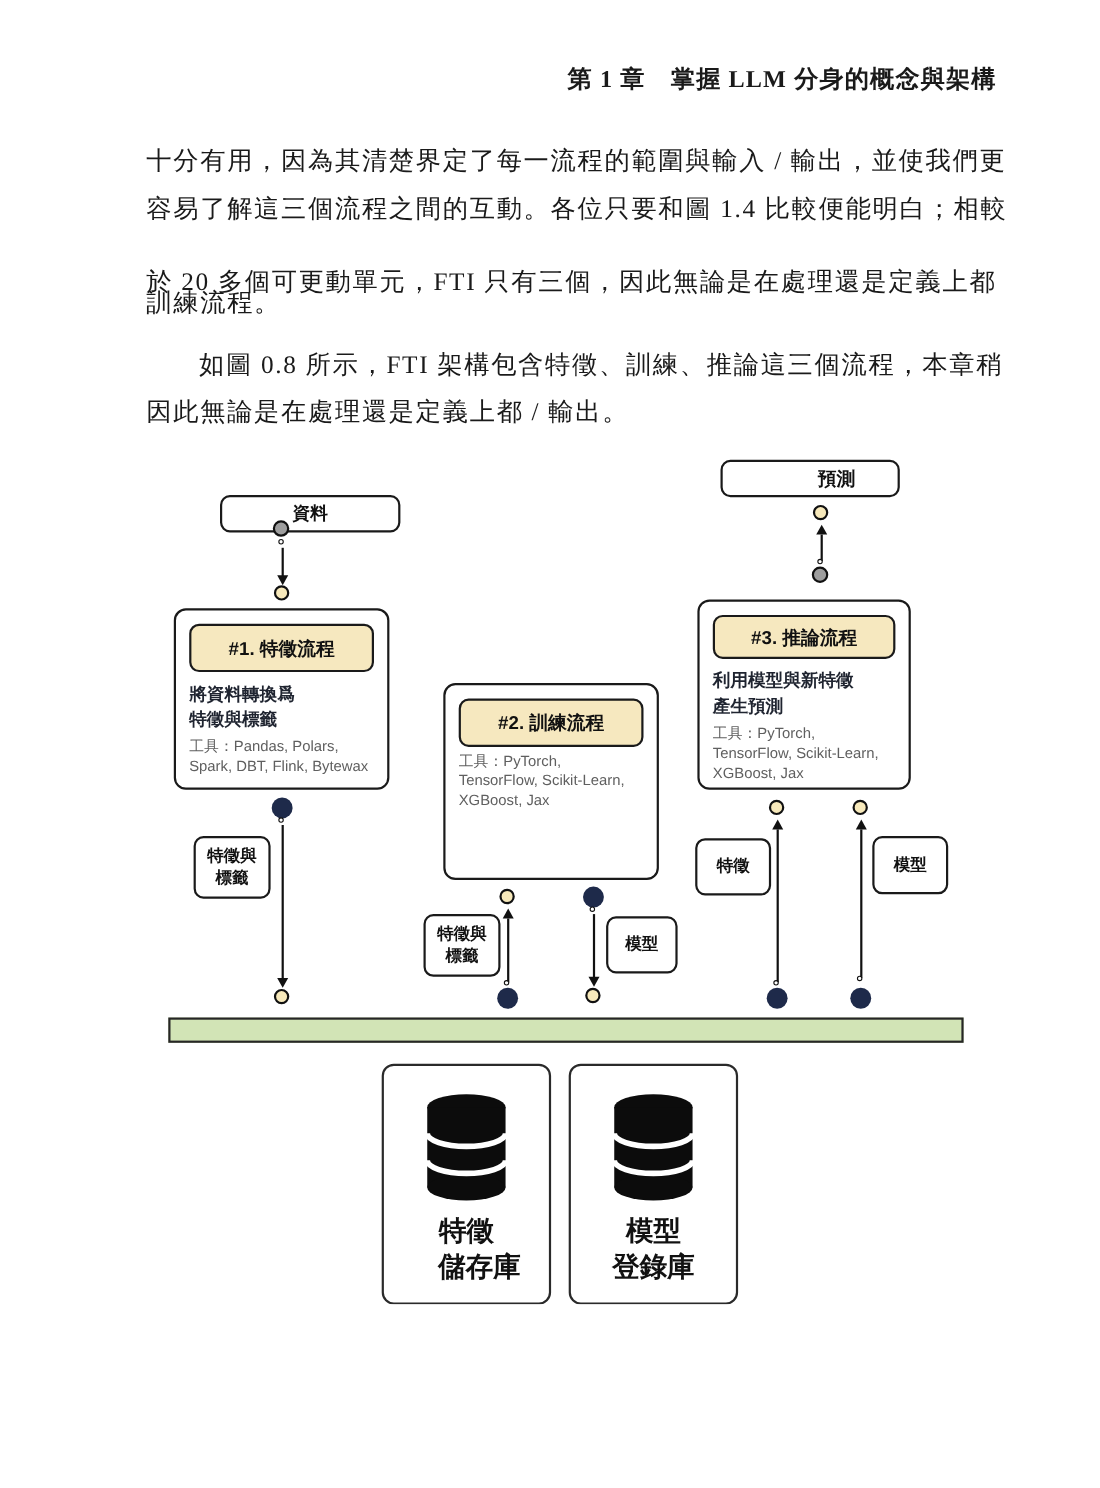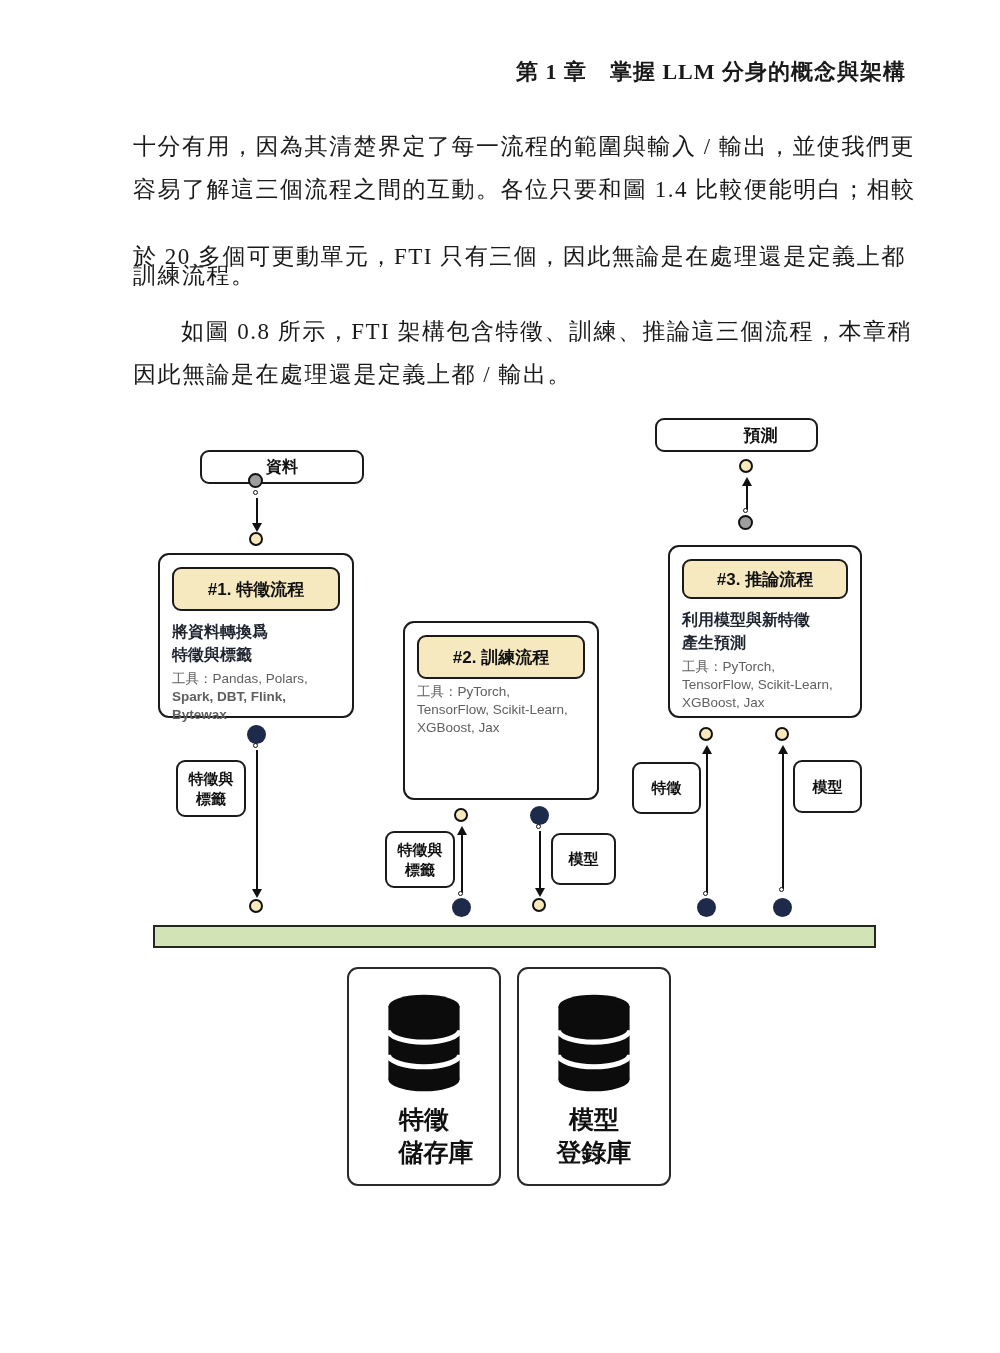--- a/index.html
+++ b/index.html
@@ -71,34 +71,34 @@
     <div class="node gray" style="left:738px;top:515px;"></div>
 
     <div class="pipe" style="left:158px;top:553px;width:196px;height:165px;">
       <div class="pipe-head">#1. 特徵流程</div>
       <div class="pipe-desc">
         <span style="display:block;">將資料轉換爲</span>
         <span style="display:block;">特徵與標籤</span>
       </div>
       <div class="pipe-tools">
         <span style="display:block;">工具：Pandas, Polars,</span>
-        <span style="display:block;font-weight:bold;">Spark, DBT, Flink, Bytewax</span>
+        <span style="display:block;">Spark, DBT, Flink, Bytewax</span>
       </div>
     </div>
 
     <div class="pipe" style="left:403px;top:621px;width:196px;height:179px;">
       <div class="pipe-head">#2. 訓練流程</div>
       <div class="pipe-tools">
         <span style="display:block;">工具：PyTorch,</span>
         <span style="display:block;">TensorFlow, Scikit-Learn,</span>
         <span style="display:block;">XGBoost, Jax</span>
       </div>
     </div>
 
-    <div class="pipe" style="left:668px;top:545px;width:194px;height:173px;">
+    <div class="pipe" style="left:634px;top:545px;width:194px;height:173px;">
       <div class="pipe-head" style="height:40px;">#3. 推論流程</div>
       <div class="pipe-desc">
         <span style="display:block;">利用模型與新特徵</span>
         <span style="display:block;">產生預測</span>
       </div>
       <div class="pipe-tools">
         <span style="display:block;">工具：PyTorch,</span>
         <span style="display:block;">TensorFlow, Scikit-Learn,</span>
         <span style="display:block;">XGBoost, Jax</span>
       </div>

